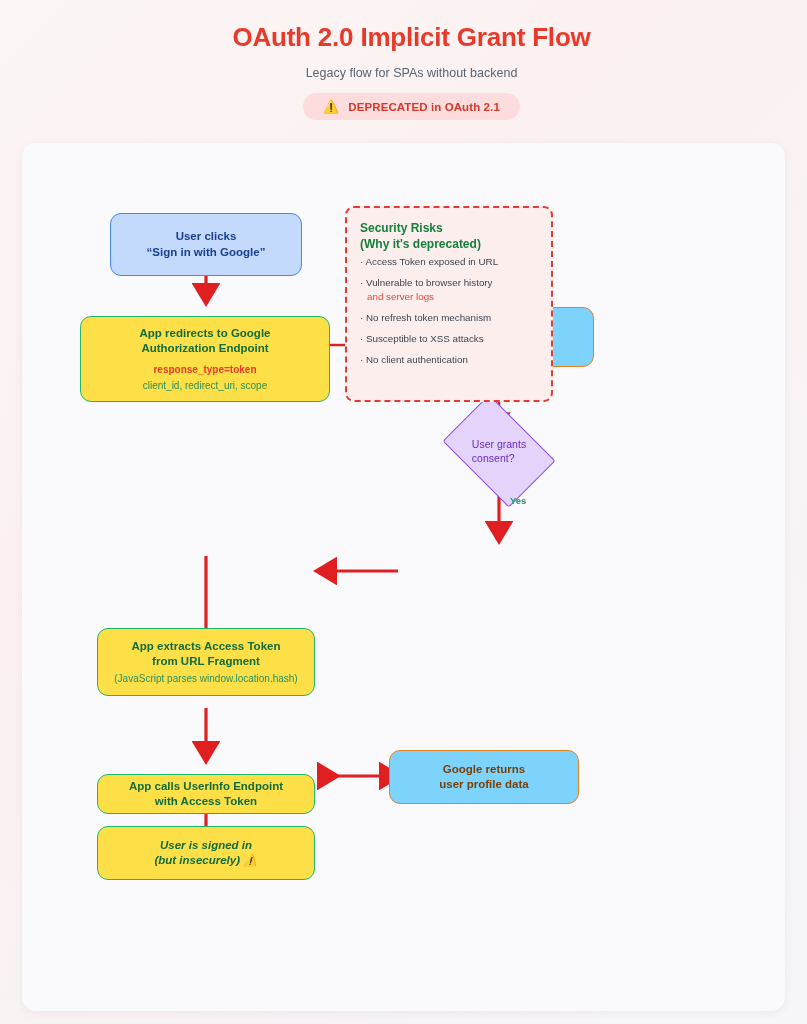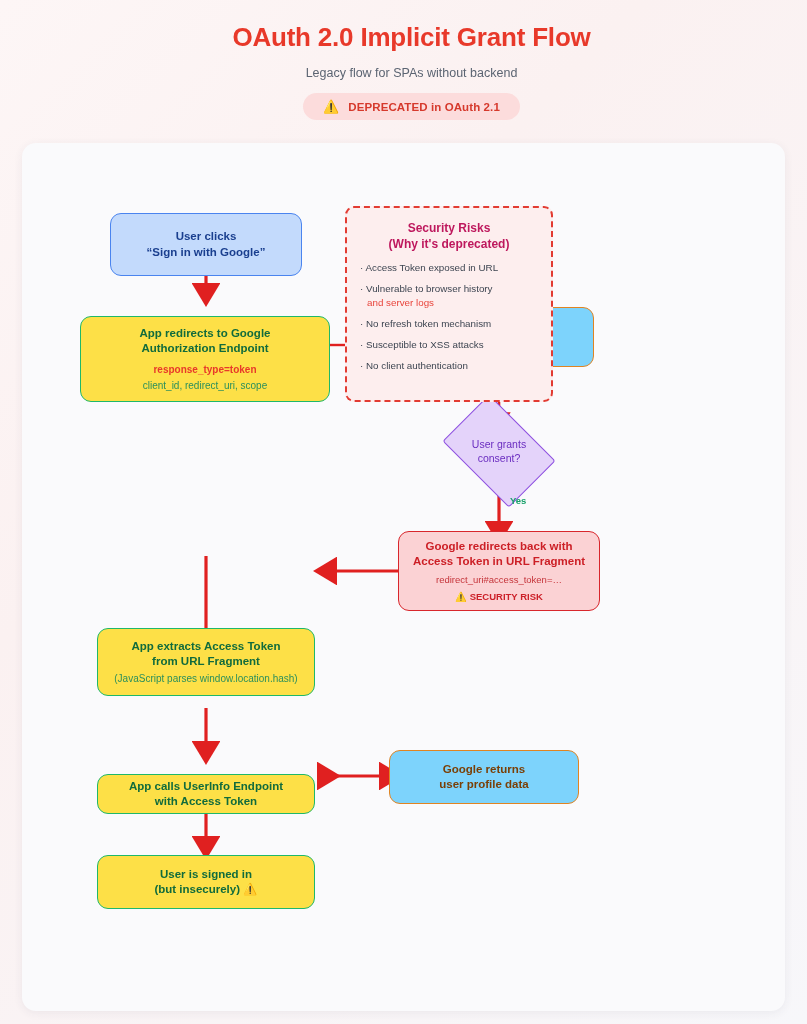--- a/index.html
+++ b/index.html
@@ -161,39 +161,38 @@
     width: 100%; height: 100%;
     background: #e4d3fa;
     border: 1.6px solid #8d4fe0;
     transform: rotate(45deg);
     border-radius: 3px;
   }
   .diamond-label {
     position: relative;
     font-size: 10.5px;
     color: #6b2ec0;
-    text-align: center;
     line-height: 1.35;
   }
 
   
   .risks-panel {
     position: absolute;
     background: #fdeeee;
     border: 2px dashed #e23b32;
     border-radius: 9px;
     padding: 12px 13px 10px 13px;
   }
   .risks-title {
-    text-align: center;
+    text-align: left;
     font-size: 12px;
     font-weight: bold;
-    color: #be185d;
+    color: #15803d;
     line-height: 1.35;
-    margin-bottom: 9px;
+    margin-bottom: 3px;
   }
   .risk-item {
     font-size: 9.8px;
     color: #3d4551;
     line-height: 1.42;
     margin-bottom: 7px;
   }
   .risk-item .cont { color: #e8453c; display: block; padding-left: 7px; }
   .risks-footer {
     font-size: 9.8px;
@@ -299,47 +298,38 @@
   <div class="diamond-wrap" style="left:452px; top:418px; width:94px; height:66px;">
     <div class="diamond-shape"></div>
     <div class="diamond-label">
       <span>User grants</span><br>
       <span>consent?</span>
     </div>
   </div>
 
   <div class="edge-label" style="left:510px; top:495px;">Yes</div>
 
-  <div class="node n-red" style="left:398px; top:531px; width:202px; height:80px;">
-    <div class="l1" style="font-weight:bold;">Google redirects back with</div>
-    <div class="l2">Access Token in URL Fragment</div>
-    <div class="sub-red">redirect_uri#access_token=…</div>
-    <div class="risk-line">
-      <span>⚠️</span>
-      <span>SECURITY RISK</span>
-    </div>
-  </div>
 
   <div class="node n-green" style="left:97px; top:604px; width:218px; height:68px;">
     <div class="l1">App extracts Access Token</div>
     <div class="l2">from URL Fragment</div>
     <div class="sub-green">(JavaScript parses window.location.hash)</div>
   </div>
 
   <div class="node n-green" style="left:97px; top:750px; width:218px; height:40px;">
     <div class="l1">App calls UserInfo Endpoint</div>
     <div class="l2">with Access Token</div>
   </div>
 
   <div class="node n-orange" style="left:389px; top:750px; width:190px; height:54px;">
     <div class="l1">Google returns</div>
     <div class="l2">user profile data</div>
   </div>
 
-  <div class="node n-green" style="left:97px; top:831px; width:218px; height:54px;">
+  <div class="node n-green" style="left:97px; top:802px; width:218px; height:54px;font-style:italic;">
     <div class="l1">User is signed in</div>
     <div class="l2">
       <span>(but insecurely)</span>
       <span>⚠️</span>
     </div>
   </div>
 
 </div>
 
 </body></html>

